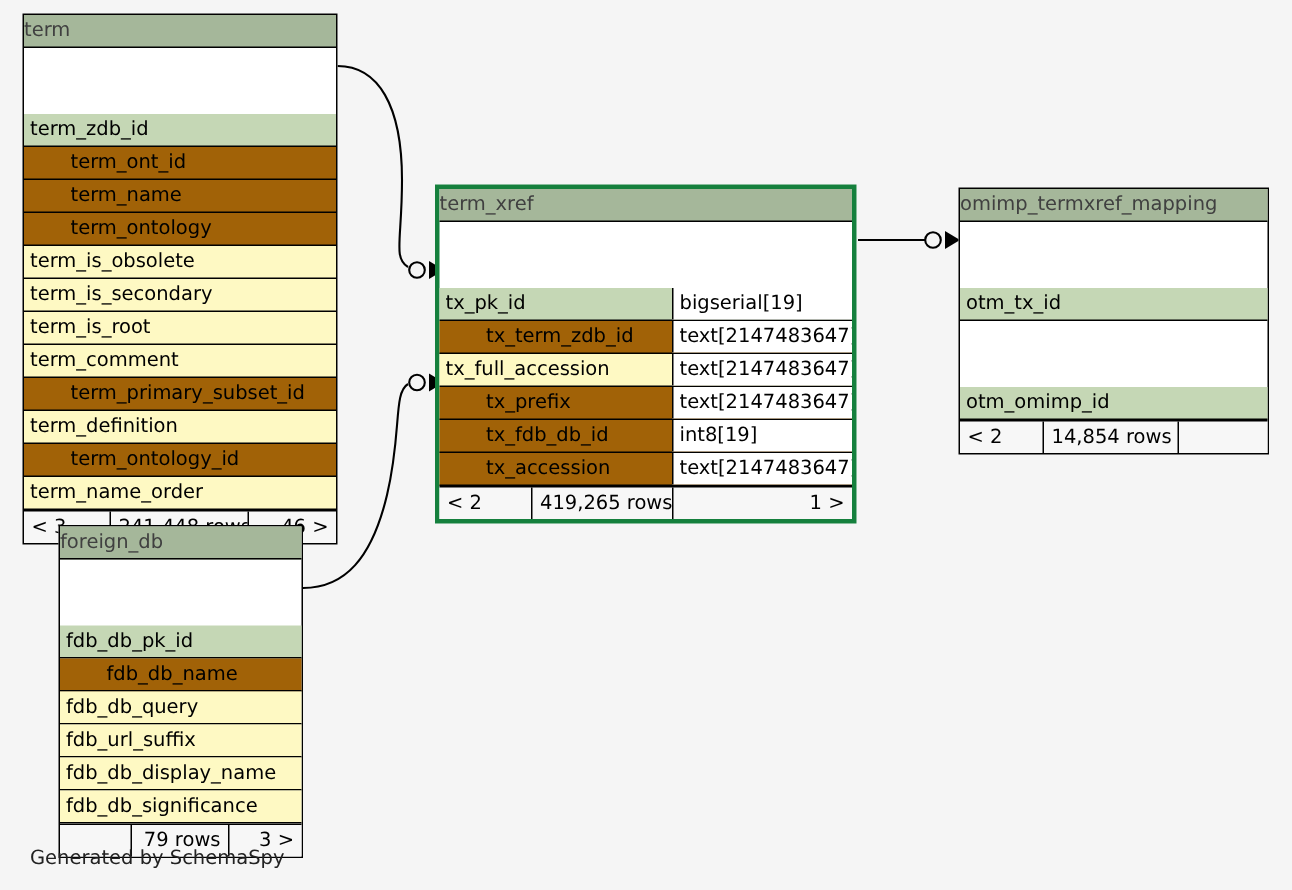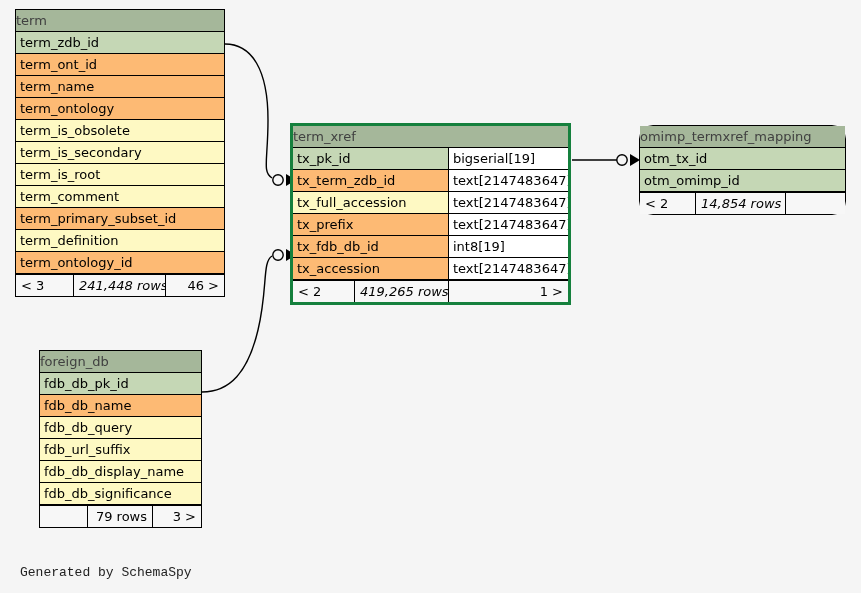--- a/index.html
+++ b/index.html
@@ -44,52 +44,51 @@
     overflow:hidden;
     box-sizing:border-box;
   }
   .row .ctype{
     padding-left:4px;
     box-sizing:border-box;
     background:#ffffff;
     border-left:1px solid #000;
     overflow:hidden;
   }
-  .row.pk{background:#c5d7b5;}
-  .row.fk{background:#fdba74;}
+  .row.pk{background:#c5d7b5;margin-top:44px;}
+  .row.fk{background:#a16207;padding-left:27px;}
   .row.plain{background:#fef9c3;}
 
   .footer{
     display:flex;
     height:22px;
     line-height:22px;
     font-size:13px;
     background:#f7f7f7;
     border-top:1px solid #000;
     box-sizing:border-box;
   }
   .footer .fcell{
     box-sizing:border-box;
     padding:0 5px;
     overflow:hidden;
     white-space:nowrap;
     border-right:1px solid #000;
   }
   .footer .fcell:last-child{border-right:none;}
   .fc-left{text-align:left;}
-  .fc-center{text-align:right;font-style:italic;}
+  .fc-center{text-align:right;}
   .fc-right{text-align:right;}
 
   .caption{
     position:absolute;
     left:20px;top:565px;
     font-size:13px;
     color:#222;
     white-space:nowrap;
-    font-family:Liberation Mono, monospace;
   }
 </style>
 </head>
 <body>
 
 <div id="canvas">
 
   <svg class="links" viewBox="0 0 861 593">
     <g fill="none" stroke="#000" stroke-width="1.4">
       <path d="M225,44 C252,44 268,70 268,120 C268,160 262,172 272,178"></path>
@@ -134,20 +133,23 @@
     </div>
     <div class="row fk">
       <span class="cname">term_primary_subset_id</span>
     </div>
     <div class="row plain">
       <span class="cname">term_definition</span>
     </div>
     <div class="row fk">
       <span class="cname">term_ontology_id</span>
     </div>
+    <div class="row plain">
+      <span class="cname">term_name_order</span>
+    </div>
     <div class="footer">
       <span class="fcell fc-left" style="width:58px;">&lt; 3</span>
       <span class="fcell fc-center" style="width:92px;">241,448 rows</span>
       <span class="fcell fc-right" style="width:58px;">46 &gt;</span>
     </div>
   </div>
 
   <div class="table thick" style="left:290px;top:123px;width:281px;">
     <div class="thead">term_xref</div>
     <div class="row pk">
@@ -174,21 +176,21 @@
       <span class="cname">tx_accession</span>
       <span class="ctype" style="width:120px;">text[2147483647]</span>
     </div>
     <div class="footer">
       <span class="fcell fc-left" style="width:62px;">&lt; 2</span>
       <span class="fcell fc-center" style="width:94px;">419,265 rows</span>
       <span class="fcell fc-right" style="width:119px;">1 &gt;</span>
     </div>
   </div>
 
-  <div class="table thin" style="left:639px;top:125px;width:207px;border-radius:14px;">
+  <div class="table thin" style="left:639px;top:125px;width:207px;">
     <div class="thead">omimp_termxref_mapping</div>
     <div class="row pk">
       <span class="cname">otm_tx_id</span>
     </div>
     <div class="row pk">
       <span class="cname">otm_omimp_id</span>
     </div>
     <div class="footer">
       <span class="fcell fc-left" style="width:56px;">&lt; 2</span>
       <span class="fcell fc-center" style="width:90px;">14,854 rows</span>

